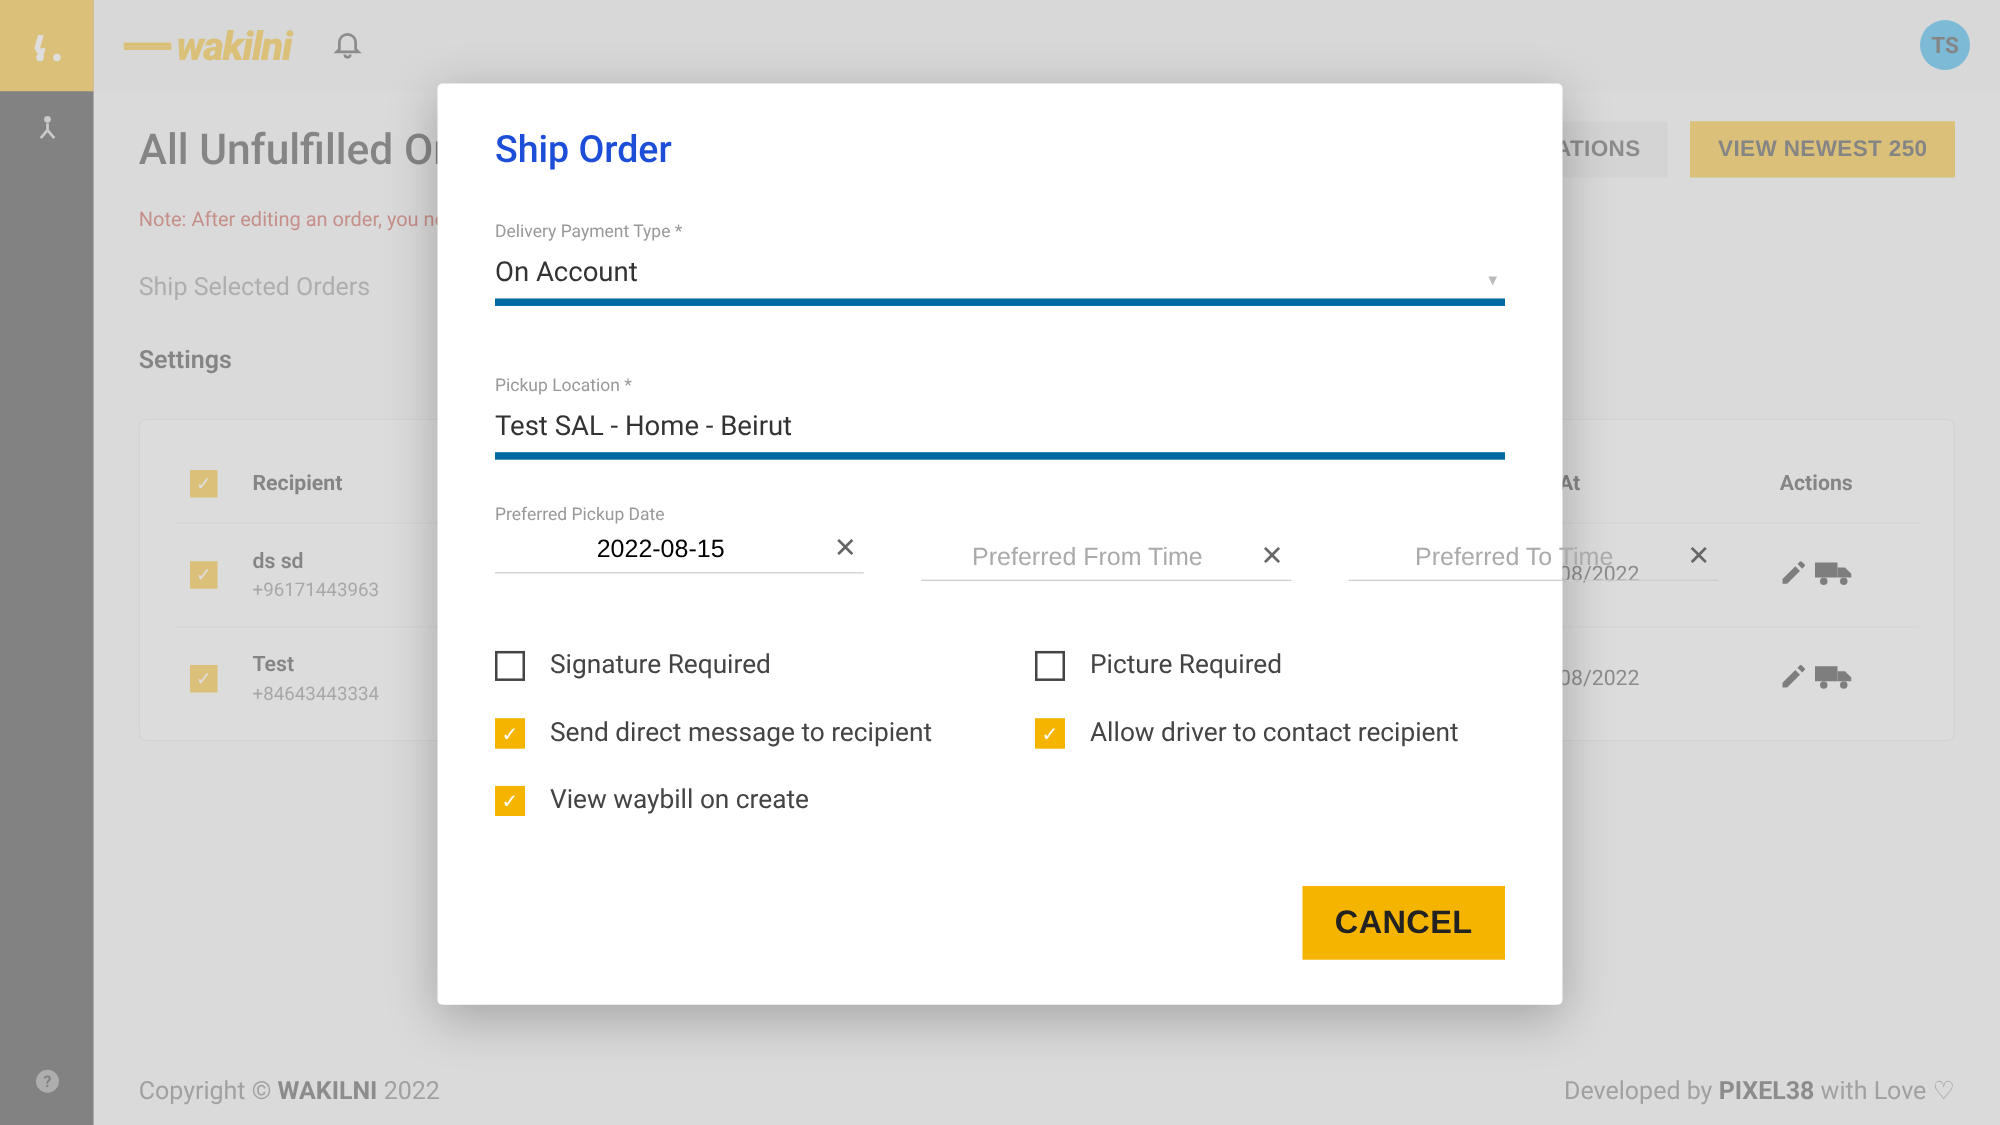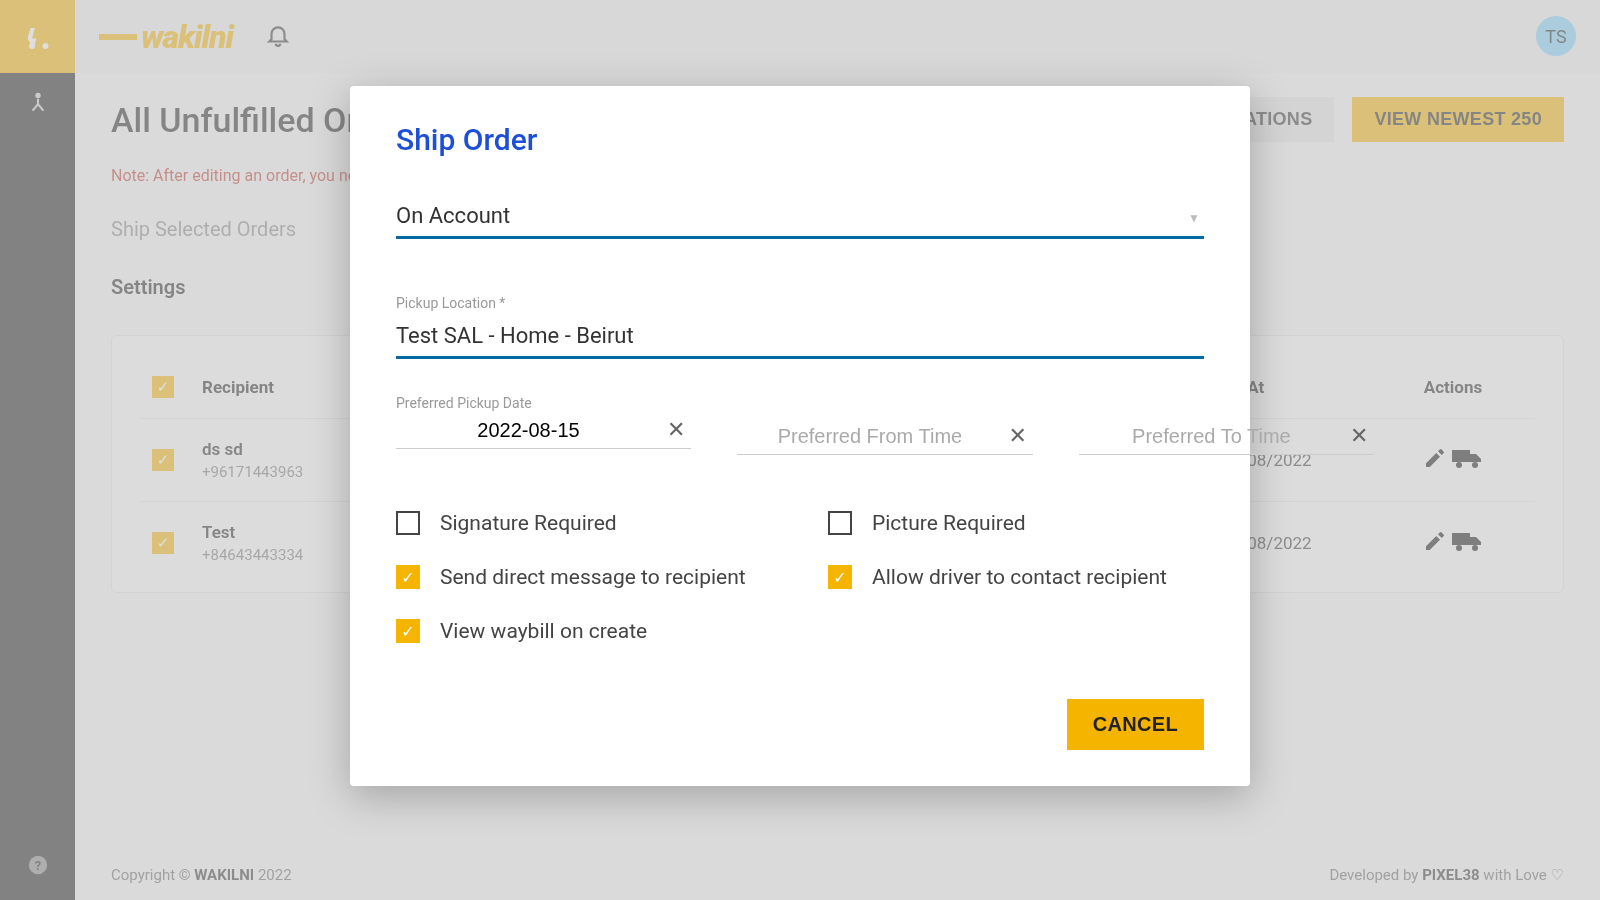--- a/index.html
+++ b/index.html
@@ -10,21 +10,21 @@
   .sidebar { position: absolute; left: 0; top: 0; width: 75px; height: 100%; background: #1b1b1b; }
   .sidebar-logo { width: 75px; height: 73px; background: #f5b400; display: flex; align-items: center; justify-content: center; }
   .sidebar-item { width: 75px; height: 60px; display: flex; align-items: center; justify-content: center; color: #ddd; }
   .help-icon { position: absolute; bottom: 24px; left: 0; width: 75px; display: flex; justify-content: center; color: #aaa; }
 
   
   .topbar { position: absolute; left: 75px; top: 0; right: 0; height: 73px; background: #f0f0f0; display: flex; align-items: center; padding: 0 24px; }
   .brand { font-style: italic; font-weight: 900; font-size: 32px; color: #f5b400; letter-spacing: -1px; display: flex; align-items: center; }
   .brand-dash { width: 38px; height: 0; border-top: 3px solid #f5b400; border-bottom: 3px solid #f5b400; margin-right: 4px; display: inline-block; }
   .bell-wrap { margin-left: 32px; color: #333; }
-  .avatar { position: absolute; right: 24px; top: 16px; width: 40px; height: 40px; border-radius: 50%; background: #7dd3fc; color: #222; font-weight: 400; display: flex; align-items: center; justify-content: center; font-size: 18px; }
+  .avatar { position: absolute; right: 24px; top: 16px; width: 40px; height: 40px; border-radius: 50%; background: #0ea5e9; color: #222; font-weight: 700; display: flex; align-items: center; justify-content: center; font-size: 18px; }
 
   
   .main { position: absolute; left: 75px; top: 73px; right: 0; bottom: 0; padding: 24px 36px 48px 36px; background: #f5f5f5; }
   .page-header { display: flex; align-items: center; justify-content: space-between; }
   .page-title { font-size: 34px; font-weight: 500; color: #222; }
   .page-actions { display: flex; gap: 18px; }
   .btn { padding: 12px 22px; font-size: 18px; font-weight: 600; border: none; cursor: pointer; letter-spacing: 0.3px; }
   .btn-secondary { background: #e7e7e7; color: #333; }
   .btn-primary { background: #f5b400; color: #222; }
   .note { margin-top: 24px; color: #c0392b; font-size: 16px; }
@@ -38,52 +38,52 @@
   .checkbox { width: 22px; height: 22px; background: #f5b400; display: inline-flex; align-items: center; justify-content: center; color: #fff; font-size: 15px; flex-shrink: 0; margin-right: 28px; }
   .col-recipient { flex: 1; }
   .col-recipient .name { font-size: 17px; color: #222; font-weight: 600; }
   .col-recipient .phone { font-size: 15px; color: #777; margin-top: 4px; }
   .col-created { width: 200px; font-size: 17px; color: #333; }
   .col-actions { width: 140px; text-align: center; display: flex; gap: 4px; align-items: center; justify-content: center; }
   .hdr .col-recipient, .hdr .col-created, .hdr .col-actions-h { font-weight: 700; font-size: 17px; color: #222; }
   .col-actions-h { width: 140px; text-align: center; }
 
   
-  .footer { position: absolute; left: 0; right: 0; bottom: 16px; display: flex; justify-content: space-between; color: #666; font-size: 15px; padding: 0 36px; }
+  .footer { position: absolute; left: 0; right: 0; bottom: 16px; display: flex; justify-content: space-between; color: #666; font-size: 20px; padding: 0 36px; }
   .footer b { color: #333; }
 
   
   .backdrop { position: absolute; inset: 0; background: rgba(200,200,200,0.6); }
 
   
   .modal { position: absolute; left: 50%; top: 50%; transform: translate(-50%, -52%); width: 900px; background: #fff; border-radius: 4px; box-shadow: 0 10px 40px rgba(0,0,0,0.25); padding: 36px 46px 36px 46px; }
   .modal-title { font-size: 30px; color: #1d4ed8; font-weight: 500; margin-bottom: 40px; }
   .form-grid { display: flex; gap: 56px; flex-wrap: wrap; }
   .field { display: flex; flex-direction: column; }
   .field.w-half { flex: 1 1 380px; }
   .field-label { font-size: 14px; color: #999; margin-bottom: 6px; }
-  .field-input { border: none; border-bottom: 3px solid #0369a1; font-size: 22px; color: #333; padding: 6px 0 8px 0; background: transparent; }
+  .field-input { border: none; border-bottom: 6px solid #0369a1; font-size: 22px; color: #333; padding: 6px 0 8px 0; background: transparent; }
   .field-input::placeholder { color: #aaa; }
   .select-wrap { position: relative; }
   .select-wrap .caret { position: absolute; right: 4px; bottom: 14px; color: #bbb; font-size: 12px; }
   .date-row { display: flex; gap: 46px; margin-top: 36px; }
   .date-field { display: flex; align-items: flex-end; border-bottom: 1px solid #ccc; flex: 1; padding-bottom: 6px; }
   .date-field.labeled { flex-direction: column; align-items: stretch; border-bottom: none; }
   .date-field.labeled .inner { display: flex; align-items: flex-end; border-bottom: 1px solid #ccc; padding-bottom: 6px; }
   .date-field input { border: none; font-size: 20px; flex: 1; background: transparent; text-align: center; }
   .date-field input::placeholder { color: #aaa; }
   .clear-x { font-size: 22px; color: #666; cursor: pointer; padding: 0 6px; }
 
   .check-grid { display: grid; grid-template-columns: 1fr 1fr; gap: 30px 56px; margin-top: 56px; }
   .check-row { display: flex; align-items: center; gap: 20px; font-size: 21px; color: #444; }
   .chk { width: 24px; height: 24px; border: 2px solid #444; display: inline-flex; align-items: center; justify-content: center; flex-shrink: 0; }
   .chk.checked { background: #f5b400; border-color: #f5b400; color: #fff; font-size: 16px; }
 
   .modal-actions { display: flex; justify-content: flex-end; gap: 18px; margin-top: 56px; }
-  .modal-actions .btn { font-size: 20px; padding: 14px 26px; }
+  .modal-actions .btn { font-size: 26px; padding: 14px 26px; }
 </style>
 </head>
 <body>
 
 <div class="sidebar">
   <div class="sidebar-logo">
     <svg width="36" height="36" viewBox="0 0 24 24" fill="#fff">
         <path d="M5 13l2-7h3l-2 7h3l-2 7-4-7h0z"></path>
         <circle cx="17" cy="18" r="2"></circle>
         <circle cx="8" cy="18" r="2"></circle>
@@ -186,20 +186,21 @@
   </div>
 </div>
 
 <div class="backdrop"></div>
 
 <div class="modal">
   <div class="modal-title">Ship Order</div>
 
   <div class="form-grid">
     <div class="field w-half select-wrap">
+      <div class="field-label">Delivery Payment Type *</div>
       <div class="field-input">On Account</div>
       <span class="caret">▼</span>
     </div>
     <div class="field w-half">
       <div class="field-label">Pickup Location *</div>
       <div class="field-input">Test SAL - Home - Beirut</div>
     </div>
   </div>
 
   <div class="date-row">

